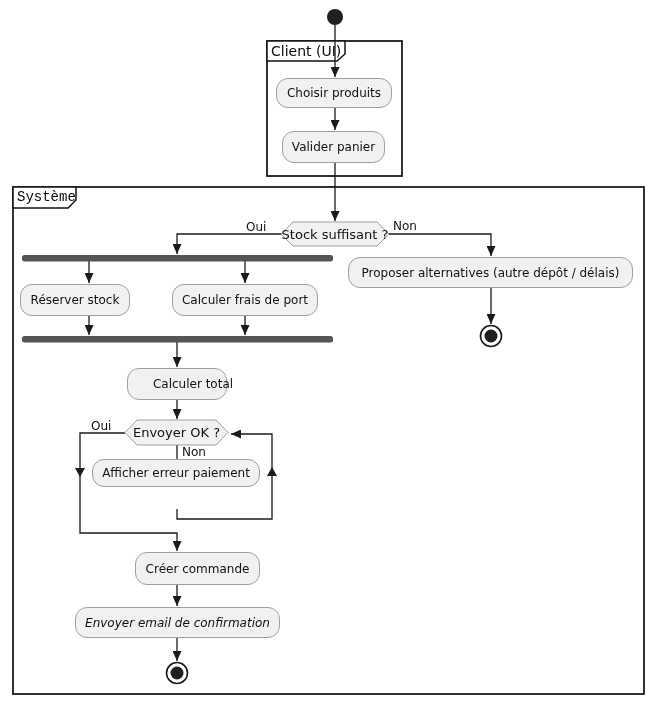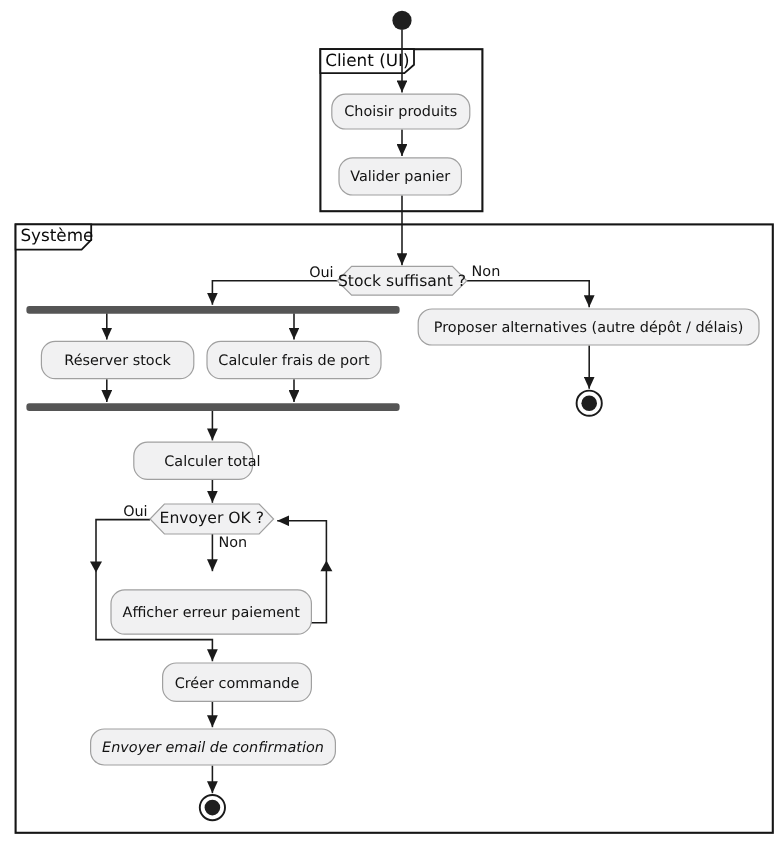--- a/index.html
+++ b/index.html
@@ -19,21 +19,21 @@
     border:1px solid #a0a0a0;border-radius:12px;
     display:flex;align-items:center;justify-content:center;
     font-size:12px;line-height:1;white-space:nowrap;color:#121212;
   }
   .hexlabel{
     position:absolute;display:flex;align-items:center;justify-content:center;
     font-size:13px;line-height:1;white-space:nowrap;color:#121212;
   }
   .elabel{position:absolute;font-size:12px;line-height:12px;white-space:nowrap;color:#121212;}
   .plabel{position:absolute;font-size:14px;line-height:15px;white-space:nowrap;color:#0a0a0a;}
-  .ar{text-align:right;}
+  .ar{text-align:left;}
 </style>
 </head>
 <body>
 
 <div id="stage">
 
   <svg width="653" height="705" viewBox="0 0 653 705">
     <defs>
       <marker id="arrow" markerUnits="userSpaceOnUse" markerWidth="10" markerHeight="9" viewBox="0 0 10 9" refX="10" refY="4.5" orient="auto">
         <polygon points="0,0 10,4.5 0,9" fill="#1a1a1a"></polygon>
@@ -80,29 +80,29 @@
     <g>
       <circle cx="177" cy="673" r="10.5" fill="#ffffff" stroke="#1a1a1a" stroke-width="1.6"></circle>
       <circle cx="177" cy="673" r="6.5" fill="#1f1f1f"></circle>
     </g>
 
     <polygon class="hex" points="293,222 377,222 389,234 377,246 293,246 281,234"></polygon>
     <polygon class="hex" points="137,420 216,420 228,432.5 216,445 137,445 125,432.5"></polygon>
   </svg>
 
   <div class="plabel" style="left:271px;top:44px;">Client (UI)</div>
-  <div class="plabel" style="left:17px;top:190px;">Système</div>
+  <div class="plabel" style="left:17px;top:190px;font-family:Liberation Mono, monospace;">Système</div>
 
   <div class="box" style="left:282px;top:131px;width:103px;height:32px;">Valider panier</div>
   <div class="box" style="left:276px;top:78px;width:116px;height:30px;">Choisir produits</div>
-  <div class="box" style="left:34px;top:284px;width:128px;height:32px;">Réserver stock</div>
+  <div class="box" style="left:20px;top:284px;width:110px;height:32px;">Réserver stock</div>
   <div class="box" style="left:172px;top:284px;width:146px;height:32px;">Calculer frais de port</div>
   <div class="box" style="left:348px;top:257px;width:285px;height:31px;">Proposer alternatives (autre dépôt / délais)</div>
-  <div class="box" style="left:111px;top:368px;width:100px;height:32px;padding-left:32px;">Calculer total</div>
-  <div class="box" style="left:92px;top:491px;width:168px;height:38px;">Afficher erreur paiement</div>
+  <div class="box" style="left:127px;top:368px;width:100px;height:32px;padding-left:32px;">Calculer total</div>
+  <div class="box" style="left:92px;top:459px;width:168px;height:28px;">Afficher erreur paiement</div>
   <div class="box" style="left:115px;top:552px;width:125px;height:33px;margin-left:20px;">Créer commande</div>
   <div class="box" style="left:75px;top:607px;width:205px;height:31px;font-style:italic;">Envoyer email de confirmation</div>
 
   <div class="hexlabel" style="left:281px;top:222px;width:108px;height:24px;">Stock suffisant ?</div>
   <div class="hexlabel" style="left:125px;top:420px;width:103px;height:25px;">Envoyer OK ?</div>
 
   <div class="elabel ar" style="left:246px;top:221px;width:32px;">Oui</div>
   <div class="elabel" style="left:393px;top:220px;">Non</div>
   <div class="elabel ar" style="left:91px;top:420px;width:32px;">Oui</div>
   <div class="elabel" style="left:182px;top:446px;">Non</div>

